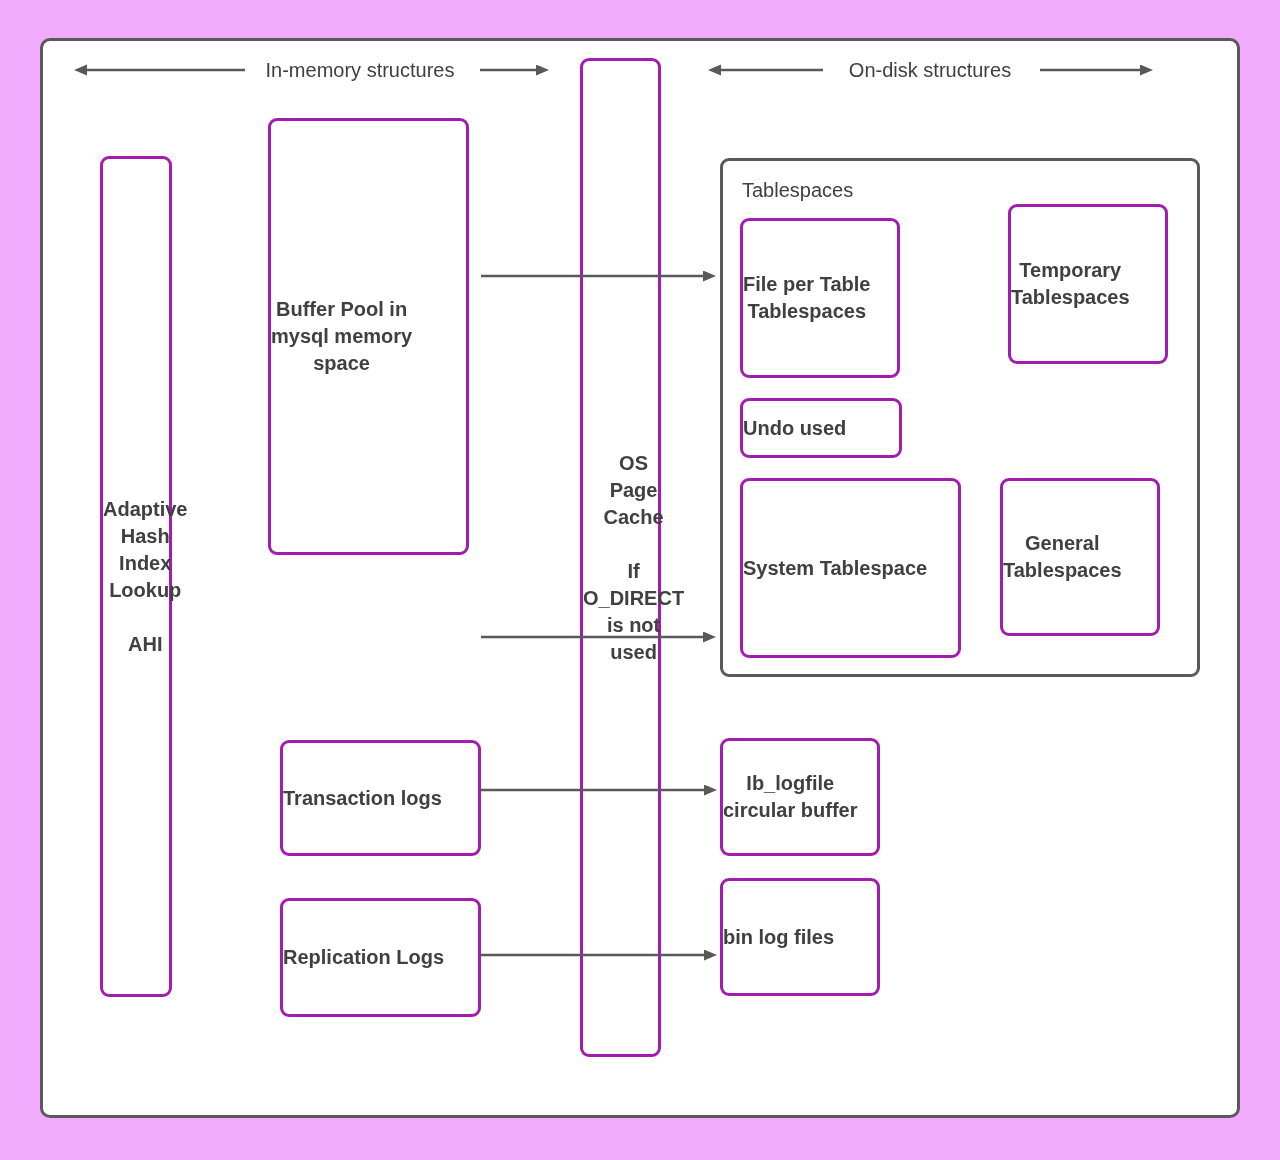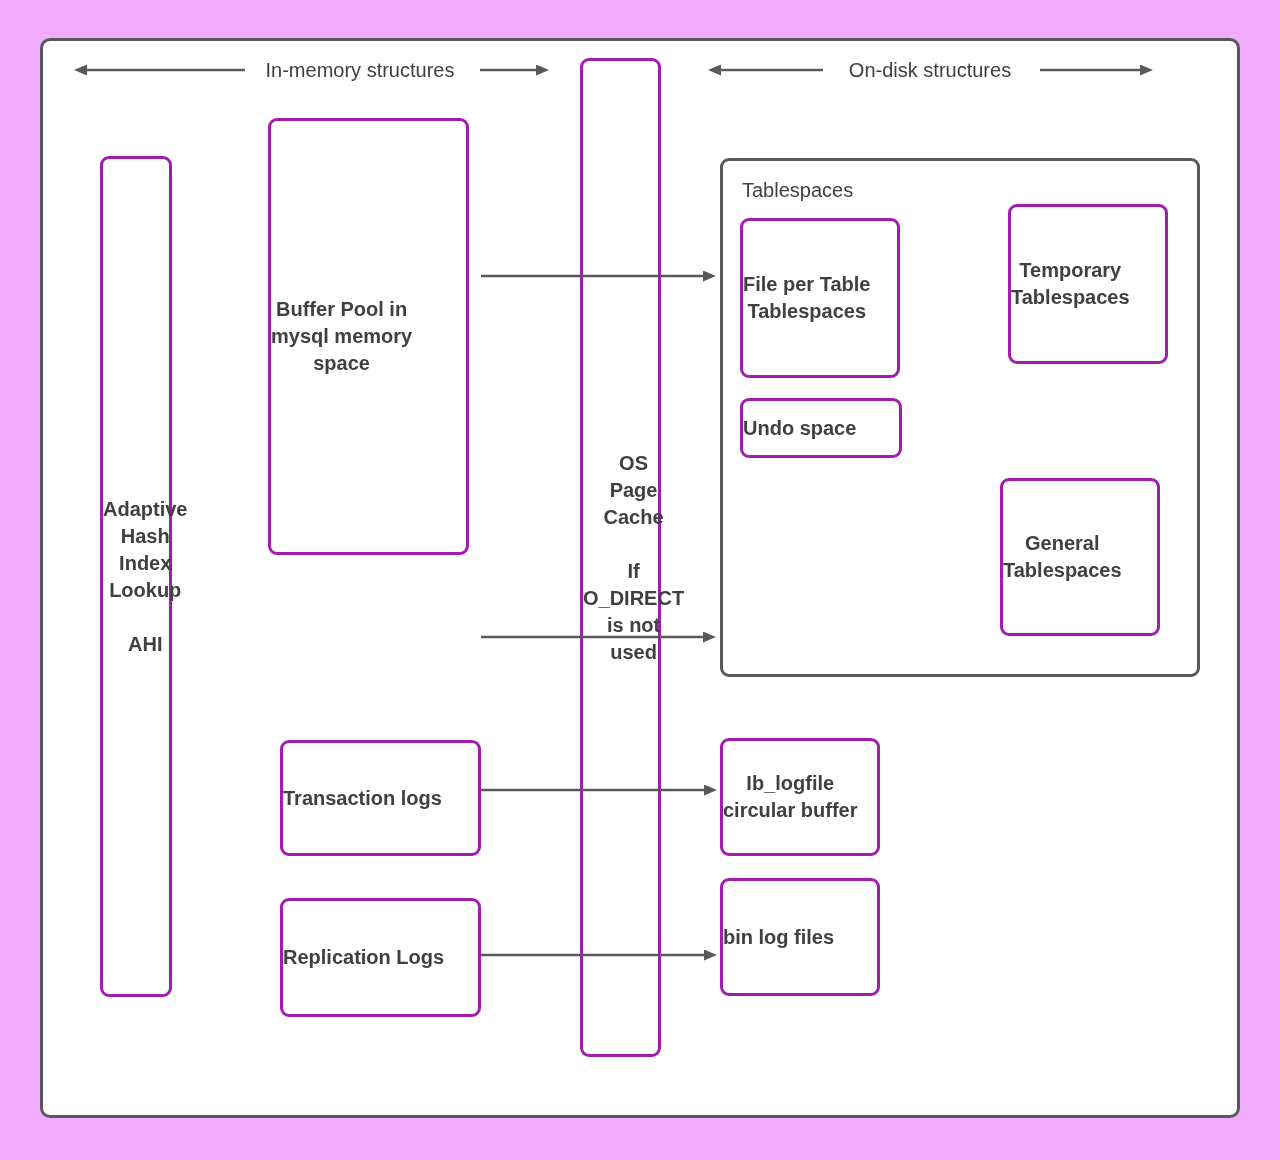--- a/index.html
+++ b/index.html
@@ -129,23 +129,26 @@
     <span class="bt">File per Table
 Tablespaces</span>
   </div>
 
   <div class="box" style="left:980px; top:204px; width:160px; height:160px;margin-left:28px;">
     <span class="bt">Temporary
 Tablespaces</span>
   </div>
 
   <div class="box" style="left:740px; top:398px; width:162px; height:60px;">
-    <span class="bt">Undo space</span>
+    <span class="bt">Undo used</span>
   </div>
 
+  <div class="box" style="left:740px; top:478px; width:221px; height:180px;">
+    <span class="bt">System Tablespace</span>
+  </div>
 
   <div class="box" style="left:1000px; top:478px; width:160px; height:158px;">
     <span class="bt">General
 Tablespaces</span>
   </div>
 
   <div class="box" style="left:720px; top:738px; width:160px; height:118px;">
     <span class="bt">Ib_logfile
 circular buffer</span>
   </div>

